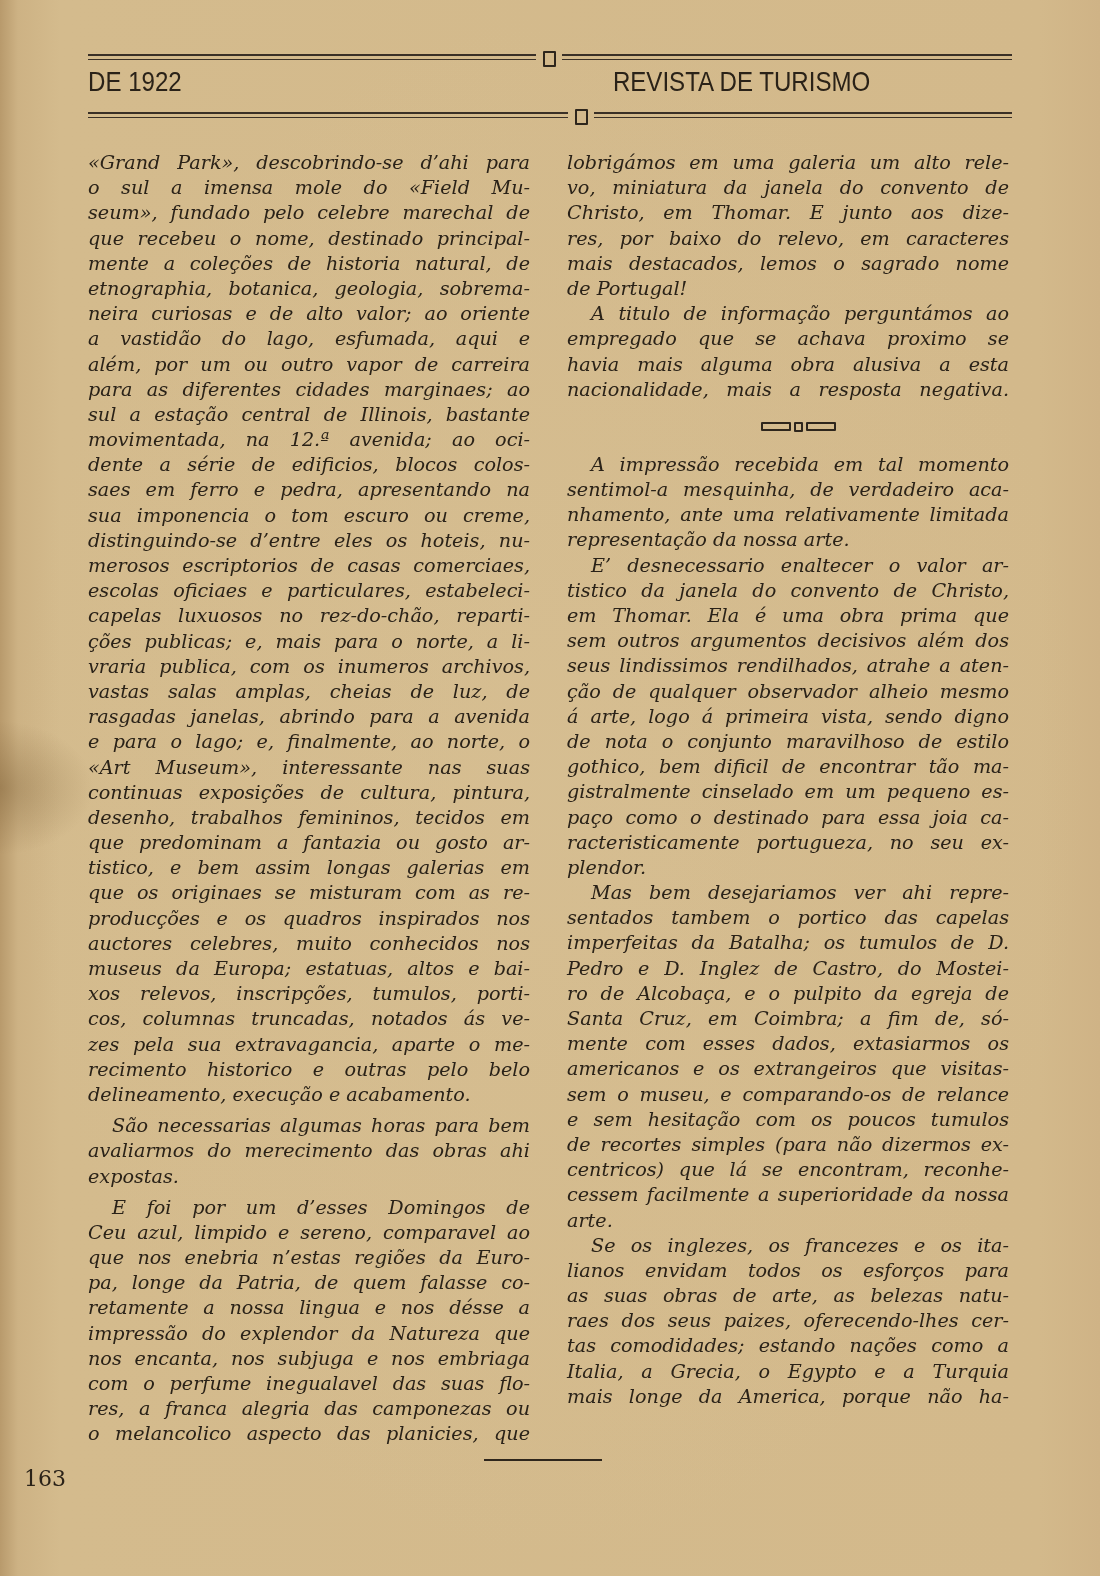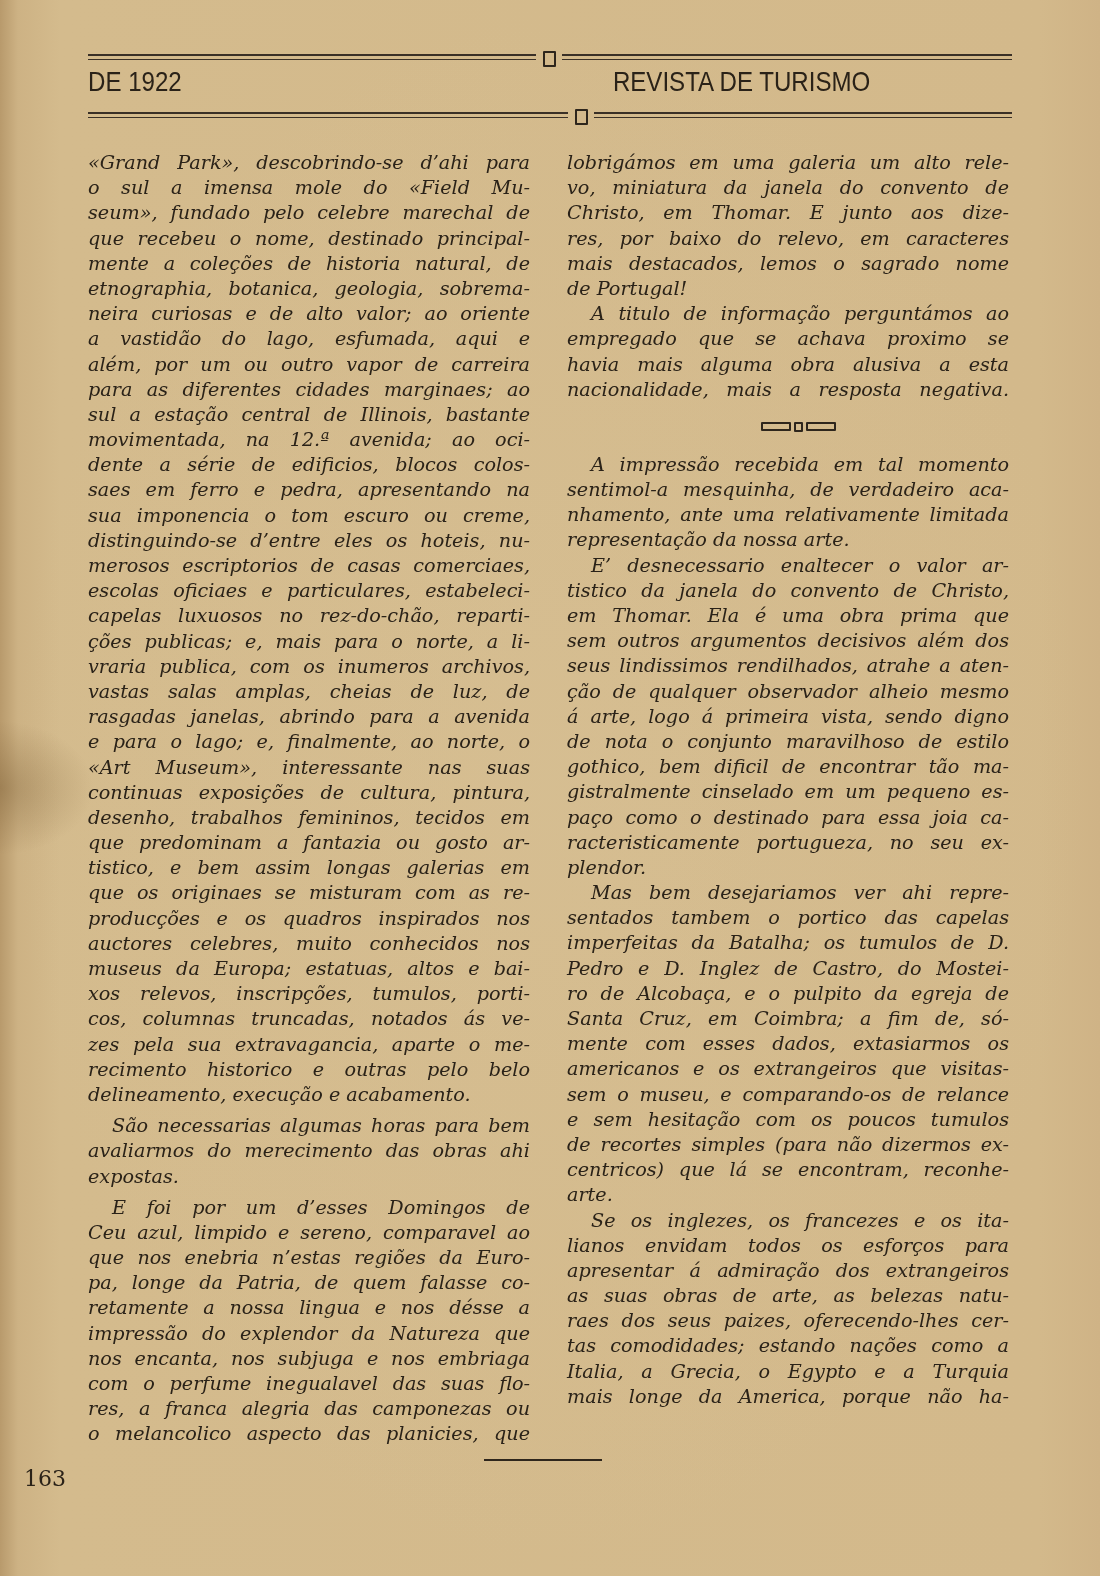--- a/index.html
+++ b/index.html
@@ -183,26 +183,26 @@
       <span class="line-j">imperfeitas da Batalha; os tumulos de D.</span>
       <span class="line-j">Pedro e D. Inglez de Castro, do Mostei-</span>
       <span class="line-j">ro de Alcobaça, e o pulpito da egreja de</span>
       <span class="line-j">Santa Cruz, em Coimbra; a fim de, só-</span>
       <span class="line-j">mente com esses dados, extasiarmos os</span>
       <span class="line-j">americanos e os extrangeiros que visitas-</span>
       <span class="line-j">sem o museu, e comparando-os de relance</span>
       <span class="line-j">e sem hesitação com os poucos tumulos</span>
       <span class="line-j">de recortes simples (para não dizermos ex-</span>
       <span class="line-j">centricos) que lá se encontram, reconhe-</span>
+      <span class="line-j">cessem facilmente a superioridade da nossa</span>
       <span class="line-l">arte.</span>
     </div>
     <div>
       <span class="line-j indent">Se os inglezes, os francezes e os ita-</span>
       <span class="line-j">lianos envidam todos os esforços para</span>
-      <span class="line-j">apresentar á admiração dos extrangeiros</span>
       <span class="line-j">as suas obras de arte, as belezas natu-</span>
       <span class="line-j">raes dos seus paizes, oferecendo-lhes cer-</span>
       <span class="line-j">tas comodidades; estando nações como a</span>
       <span class="line-j">Italia, a Grecia, o Egypto e a Turquia</span>
       <span class="line-j">mais longe da America, porque não ha-</span>
     </div>
   </div>
 
   <div class="footer-rule"></div>
   <div class="page-number">163</div>

